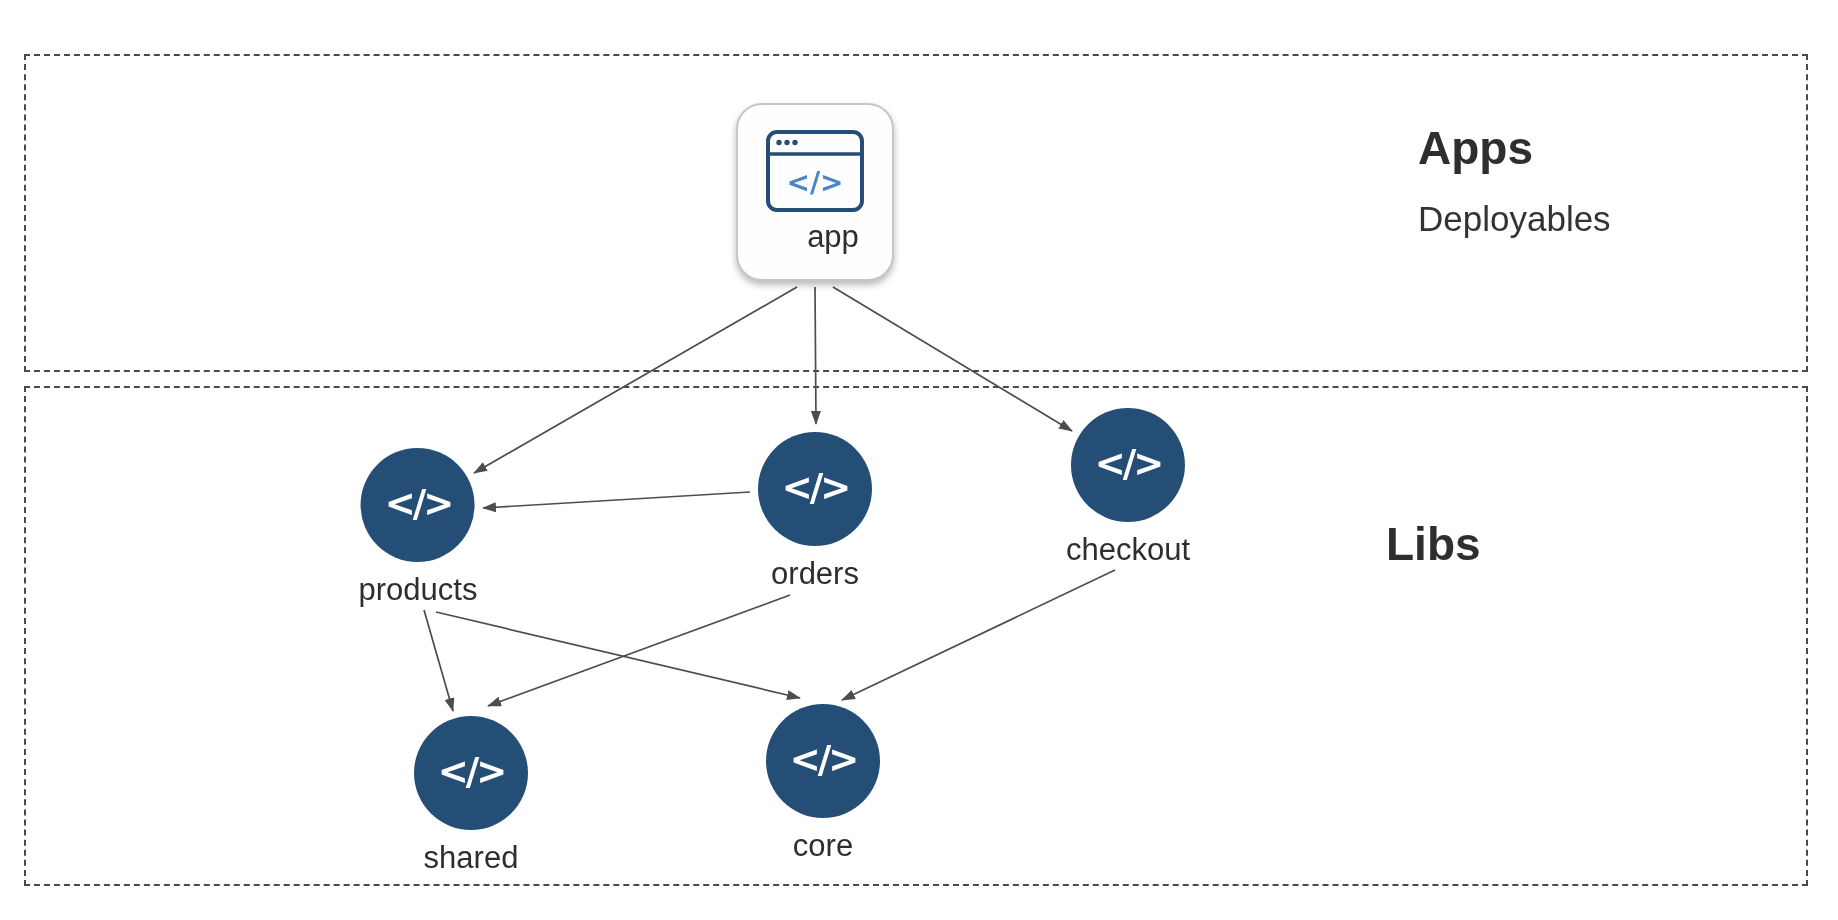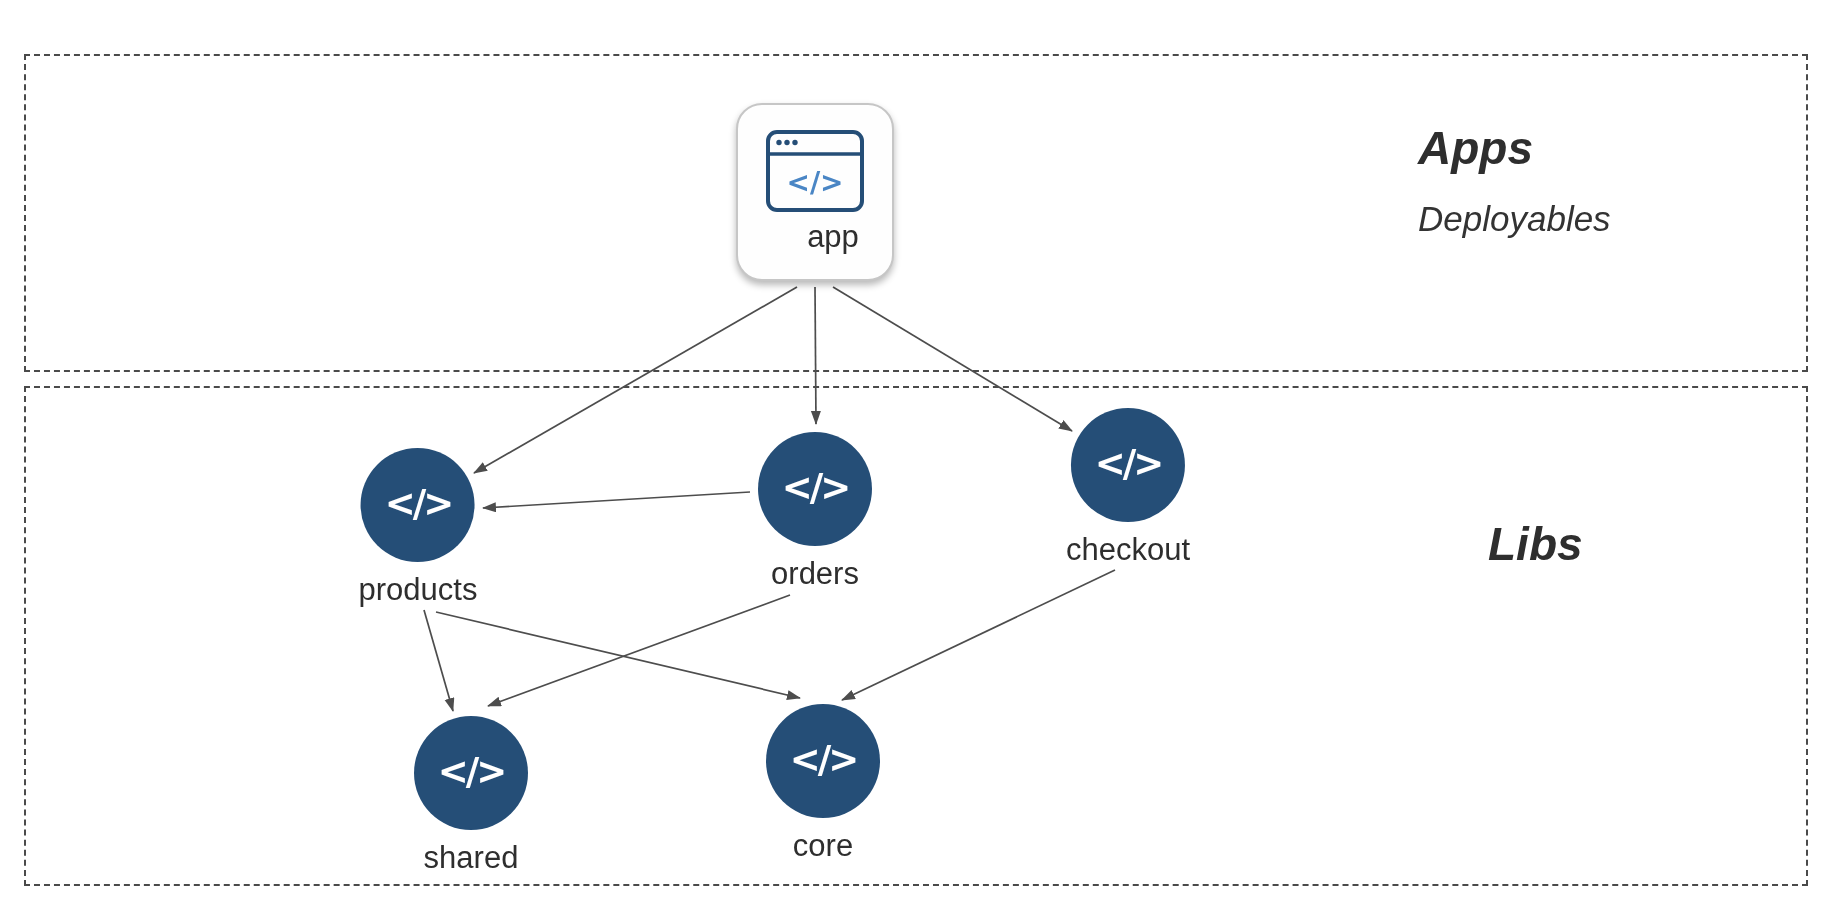--- a/index.html
+++ b/index.html
@@ -17,22 +17,22 @@
   }
   .region {
     position: absolute;
     border: 2px dashed #4a4a4a;
     box-sizing: border-box;
     background: transparent;
   }
   .region-apps { left: 24px; top: 54px;  width: 1784px; height: 318px; }
   .region-libs { left: 24px; top: 386px; width: 1784px; height: 500px; }
   .region-label { position: absolute; }
-  .label-apps { left: 1418px; top: 122px; font-style: italic; }
-  .label-libs { left: 1488px; top: 518px; font-style: italic; }
+  .label-apps { left: 1418px; top: 122px; }
+  .label-libs { left: 1386px; top: 518px; }
   .region-title {
     font-size: 46px;
     font-weight: 700;
     color: #2e2e2e;
     line-height: 1.15;
   }
   .region-subtitle {
     font-size: 35px;
     font-weight: 400;
     color: #333333;

